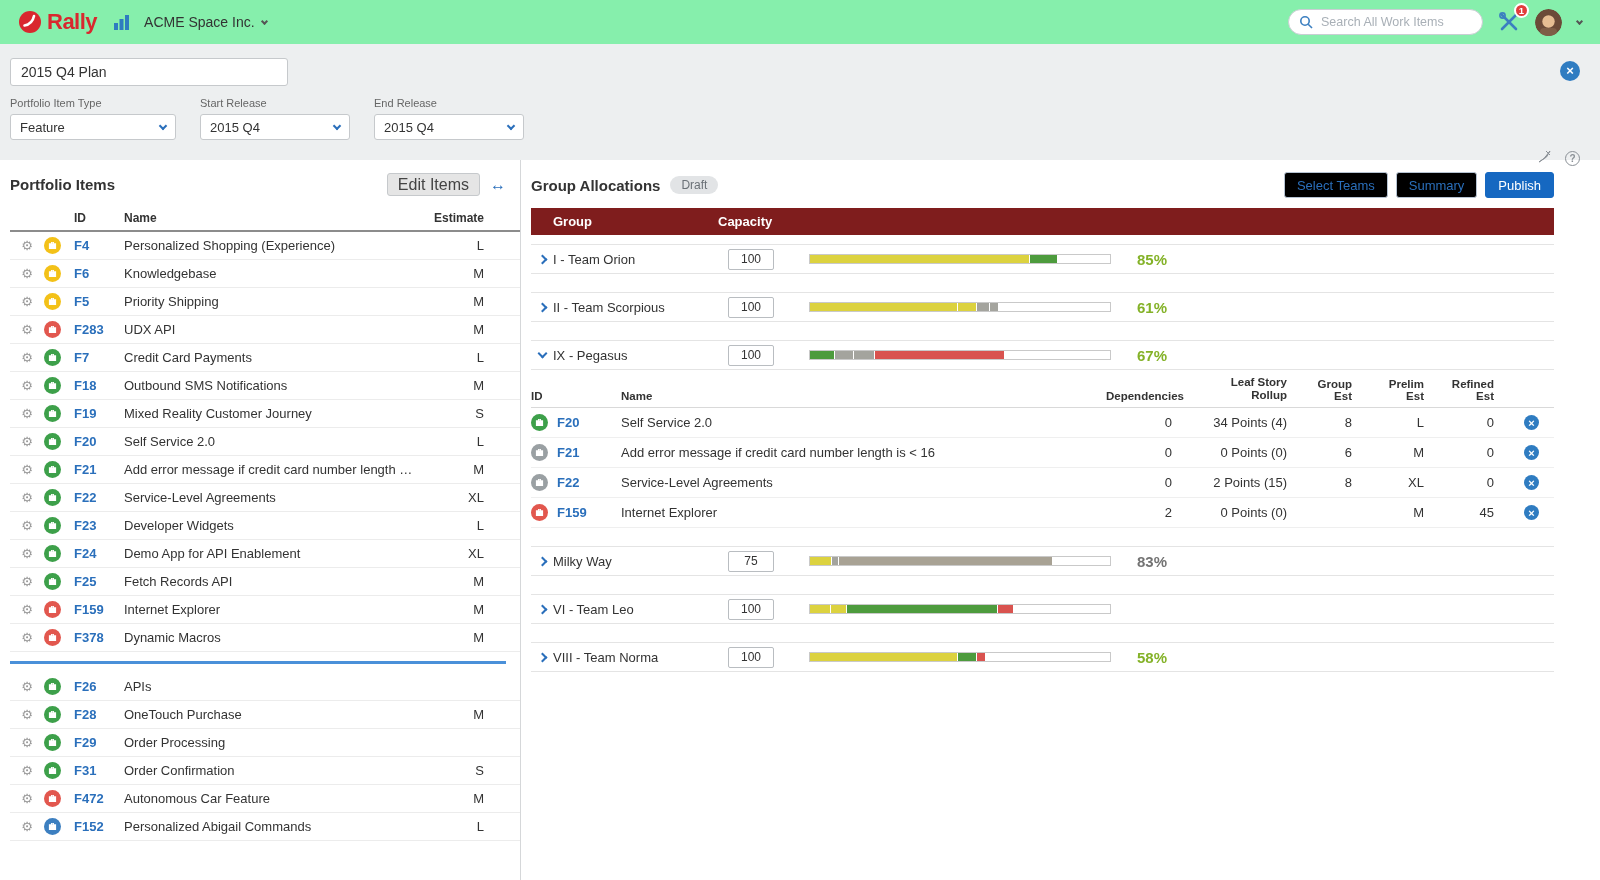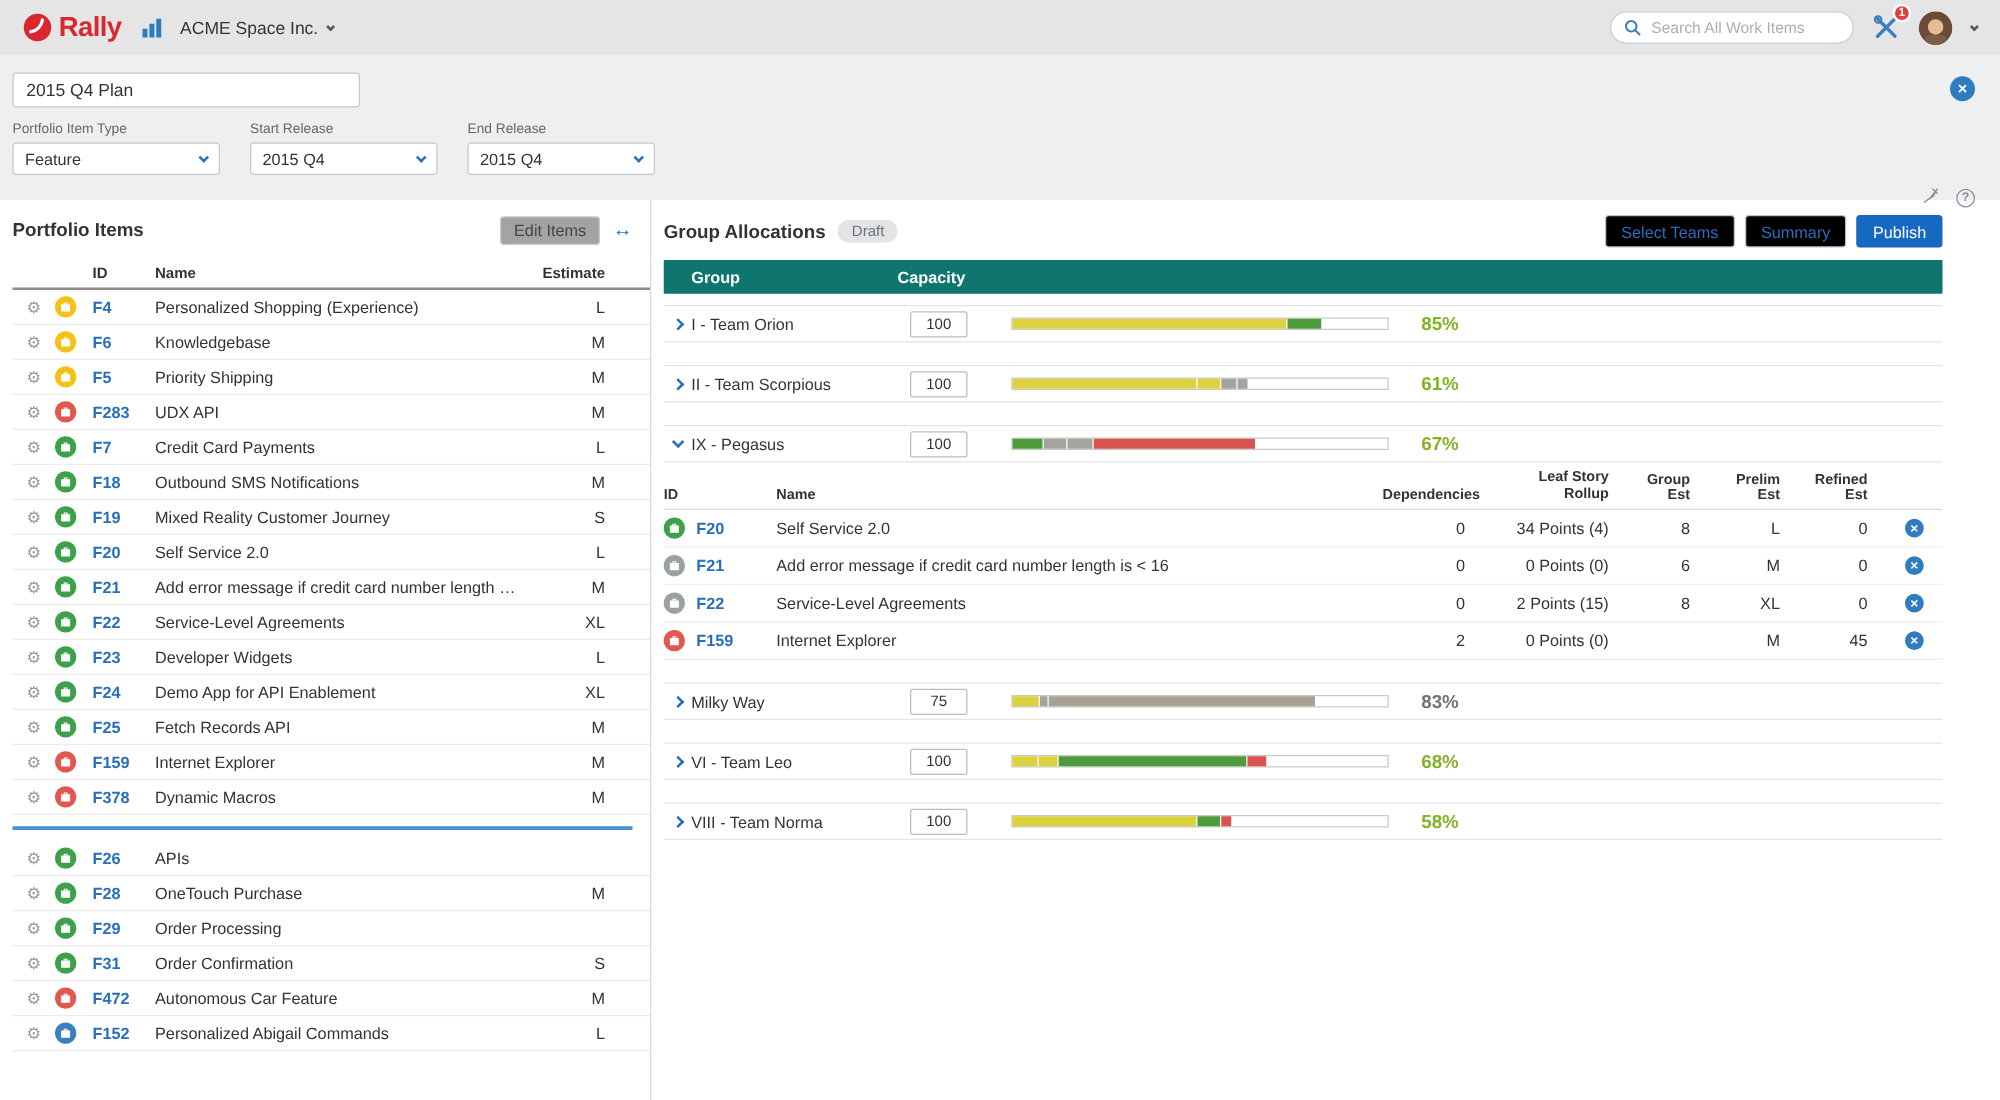--- a/index.html
+++ b/index.html
@@ -3,21 +3,21 @@
 <meta charset="utf-8">
 <style>
   * { box-sizing: border-box; }
   html,body { margin:0; padding:0; }
   body {
     width:1600px; height:880px; overflow:hidden;
     font-family:"Liberation Sans","DejaVu Sans",sans-serif;
     font-size:13px; color:#333; background:#fff;
   }
   
-  .topnav { height:44px; background:#e5e5e5; display:flex; align-items:center; padding:0 18px; position:relative; }
+  .topnav { height:44px; background:#86efac; display:flex; align-items:center; padding:0 18px; position:relative; }
   .logo { display:flex; align-items:center; gap:5px; cursor:pointer; }
   .logo-text { color:#d9272e; font-weight:800; font-size:22px; letter-spacing:-0.5px; }
   .building { margin-left:16px; display:flex; }
   .org { margin-left:14px; display:flex; align-items:center; gap:7px; font-size:14px; cursor:pointer; }
   .nav-items { position:absolute; left:47.5%; transform:translateX(-50%); display:flex; gap:36px; }
   .nav-item { color:#444; font-size:13.5px; cursor:pointer; }
   .nav-right { margin-left:auto; display:flex; align-items:center; gap:15px; }
   .search-pill { width:195px; height:26px; border:1px solid #c9ced3; border-radius:14px; display:flex; align-items:center; gap:6px; padding:0 10px; background:#fff; }
   .search-pill input { border:none; outline:none; width:150px; font-size:12.5px; font-family:inherit; color:#555; }
   .search-pill input::placeholder { color:#a9b0b7; }
@@ -38,42 +38,42 @@
   .select { height:26px; background:#fff; border:1px solid #c6c9cc; border-radius:3px; display:flex; align-items:center; justify-content:space-between; padding:0 9px; cursor:pointer; }
   .select .chev { width:6px; height:6px; }
   .w-lg { width:166px;text-align:center; } .w-md { width:150px; }
   .header-icons { position:absolute; right:20px; top:106px; display:flex; gap:14px; align-items:center; color:#8a9096; }
   .help-circ { width:15px; height:15px; border:1.5px solid #8a9096; border-radius:50%; font-size:10px; font-weight:bold; display:flex; align-items:center; justify-content:center; }
   
   .main { display:flex; height:720px; }
   .left-panel { width:521px; border-right:1px solid #d5d7d9; padding:0 0 0 10px; }
   .lp-head { display:flex; align-items:center; padding:13px 14px 10px 0; gap:10px; }
   .panel-title { font-size:15px; font-weight:bold; margin-right:auto; }
-  .btn-sm { height:23px; padding:0 10px; background:#a3a3a3; border:1px solid #c6c9cc; border-radius:3px; font-size:13px; color:#444; font-family:inherit; cursor:pointer; }
+  .btn-sm { height:23px; padding:0 10px; background:#e5e5e5; border:1px solid #c6c9cc; border-radius:3px; font-size:16px; color:#444; font-family:inherit; cursor:pointer; }
   .resize { color:#2a6fbb; font-size:16px; font-weight:bold; cursor:pointer; }
   .pi-grid { display:grid; grid-template-columns:34px 30px 50px 1fr 70px; align-items:center; padding-right:36px; }
   .pi-header { height:26px; font-size:12px; font-weight:bold; border-bottom:2px solid #8c8c8c; }
   .pi-row { height:28px; border-bottom:1px solid #ececec; }
   .gear { color:#9a9a9a; font-size:13px; text-align:center; cursor:pointer; }
   .pi-icon { width:17px; height:17px; border-radius:50%; display:flex; align-items:center; justify-content:center; }
   .id-link { color:#2a6fbb; font-weight:600; cursor:pointer; }
   .pi-name { white-space:nowrap; overflow:hidden; text-overflow:ellipsis; }
   .r { text-align:right; padding-right:24px; }
   .pi-est { text-align:right; }
   .blue-divider { height:3px; background:#4a90d9; margin:9px 14px 9px 0; }
   
   .right-panel { flex:1; padding:0 46px 0 10px; }
   .ga-head { display:flex; align-items:center; padding:12px 0 10px; gap:10px; }
   .draft { background:#e2e4e6; color:#6b7177; border-radius:10px; padding:2px 11px; font-size:12px; }
   .ga-buttons { margin-left:auto; display:flex; gap:8px; }
   .btn { height:26px; padding:0 12px; border-radius:3px; font-size:13px; font-family:inherit; display:flex; align-items:center; cursor:pointer; }
   .btn-light { background:#000000; border:1px solid #b6c3d2; color:#2a6fbb; }
   .btn-primary { background:#1668c1; border:1px solid #1668c1; color:#fff; }
   .g-grid { display:grid; grid-template-columns:22px 140px 116px 302px 1fr; align-items:center; }
-  .ga-colhead { height:27px; background:#0f766e; color:#fff; font-weight:bold; }
+  .ga-colhead { height:27px; background:#7f1d1d; color:#fff; font-weight:bold; }
   .gc-group { grid-column:2; }
   .gc-cap { grid-column:3; padding-left:25px; }
   .groups { margin-top:9px; }
   .group-block { margin-bottom:18px; }
   .group-block.has-details { }
   .group-row { height:30px; border-top:1px solid #e4e4e4; border-bottom:1px solid #e4e4e4; }
   .g-chev { display:flex; justify-content:center; cursor:pointer; }
   .g-name { padding-left:0; }
   .g-cap { display:flex; justify-content:center; }
   .cap-input { width:46px; height:21px; border:1px solid #b9bdc1; border-radius:2px; text-align:center; font-size:12px; font-family:inherit; color:#333; }
@@ -589,21 +589,20 @@
             <span class="g-name">VI - Team Leo</span>
             <span class="g-cap">
               <input class="cap-input" value="100" style="">
             </span>
             <span class="bar-track">
               <span class="seg" style="width: 6.5%; background: rgb(220, 210, 63);"></span>
               <span class="seg" style="width: 5%; background: rgb(220, 210, 63);"></span>
               <span class="seg" style="width: 50%; background: rgb(77, 155, 61);"></span>
               <span class="seg" style="width: 5%; background: rgb(217, 83, 79);"></span>
             </span>
-            <span class="pct" style="color: rgb(132, 178, 40);">68%</span>
           </div>
         </div>
         <div class="group-block">
           <div class="g-grid group-row">
             <span class="g-chev">
               <i class="chev right"></i>
             </span>
             <span class="g-name">VIII - Team Norma</span>
             <span class="g-cap">
               <input class="cap-input" value="100" style="">

